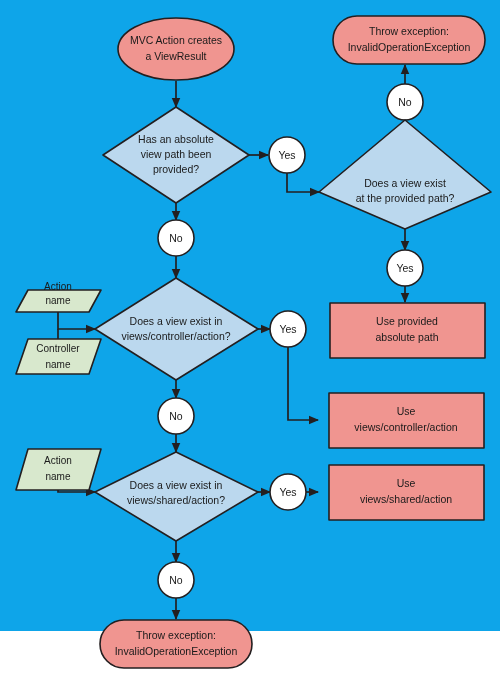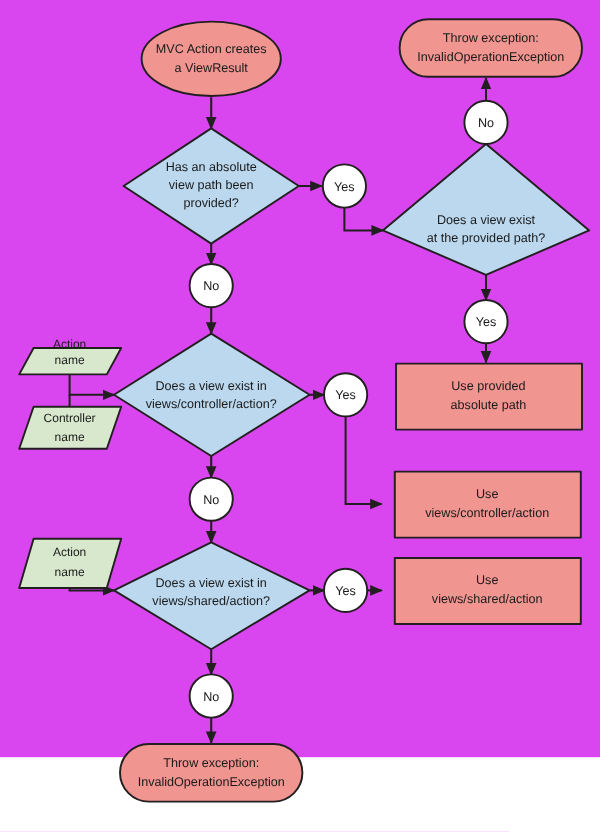--- a/index.html
+++ b/index.html
@@ -10,21 +10,21 @@
   body {
     width: 500px;
     height: 693px;
     overflow: hidden;
     font-family: "Liberation Sans", sans-serif;
   }
   #flowchart-root {
     position: relative;
     width: 500px;
     height: 631px;
-    background: #d946ef;
+    background: #0ea5e9;
   }
   svg#chart {
     display: block;
     width: 500px;
     height: 693px;
   }
   .node-shape {
     stroke: #231f20;
     stroke-width: 1.6;
     stroke-linejoin: round;

